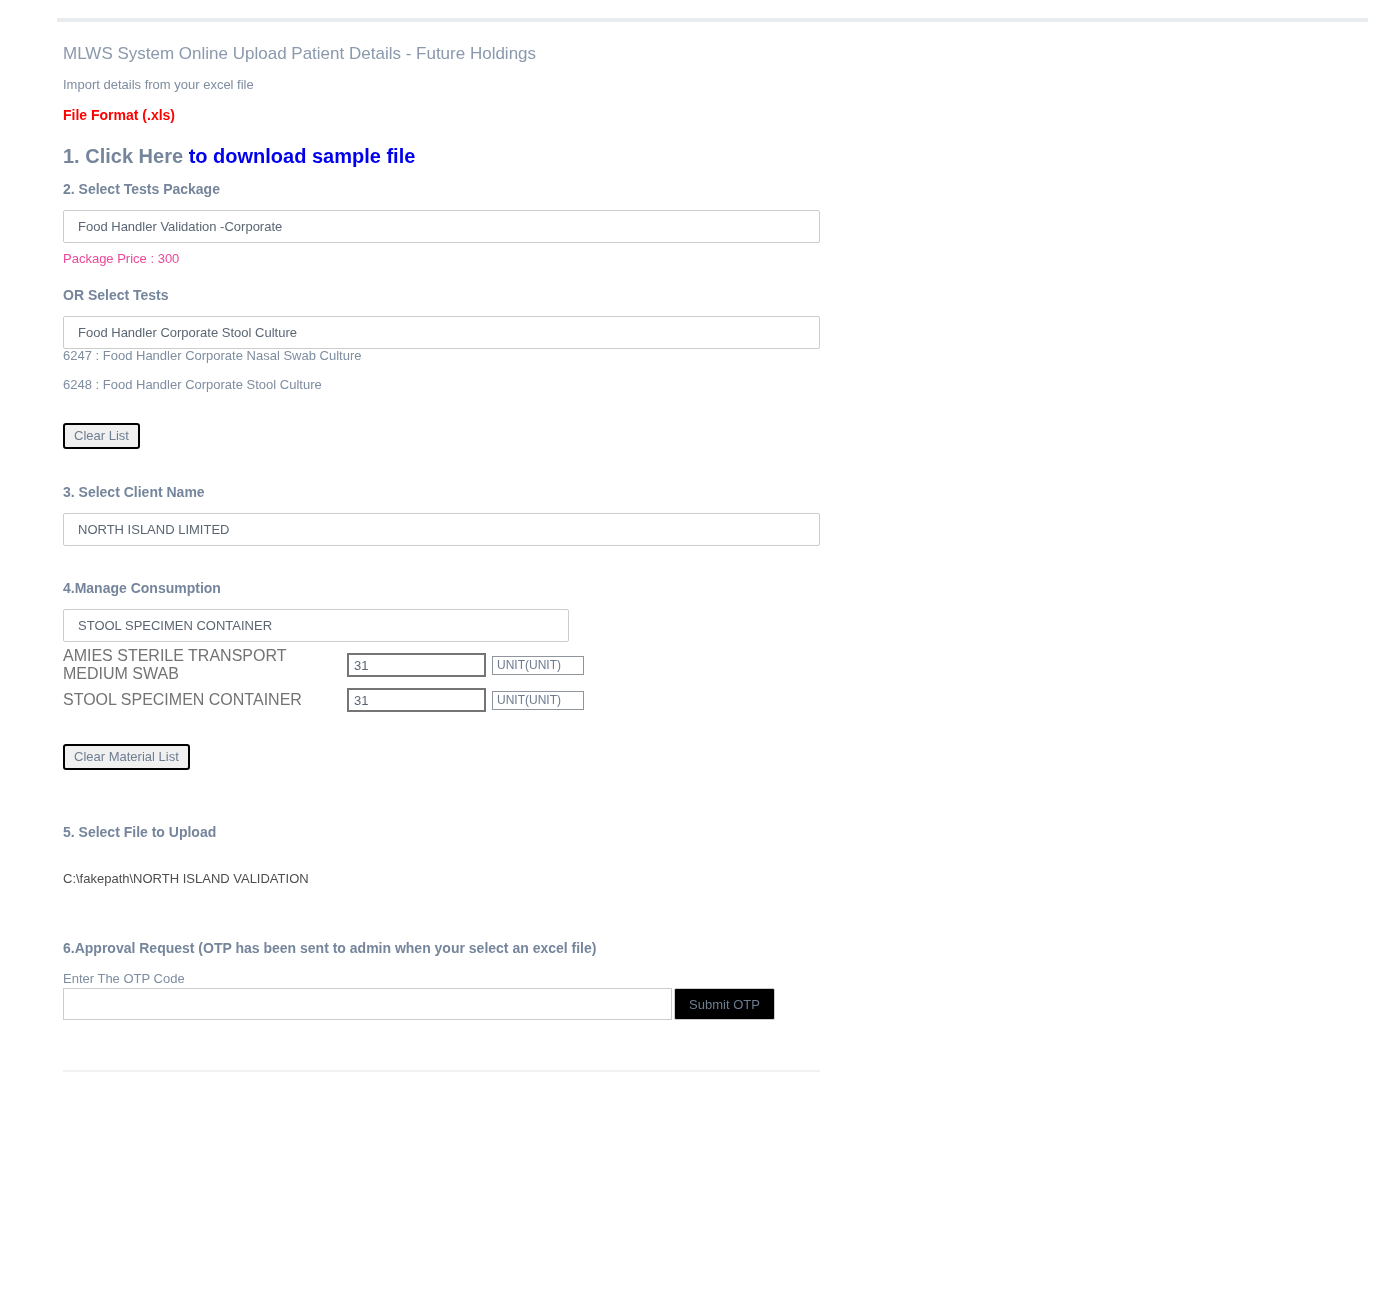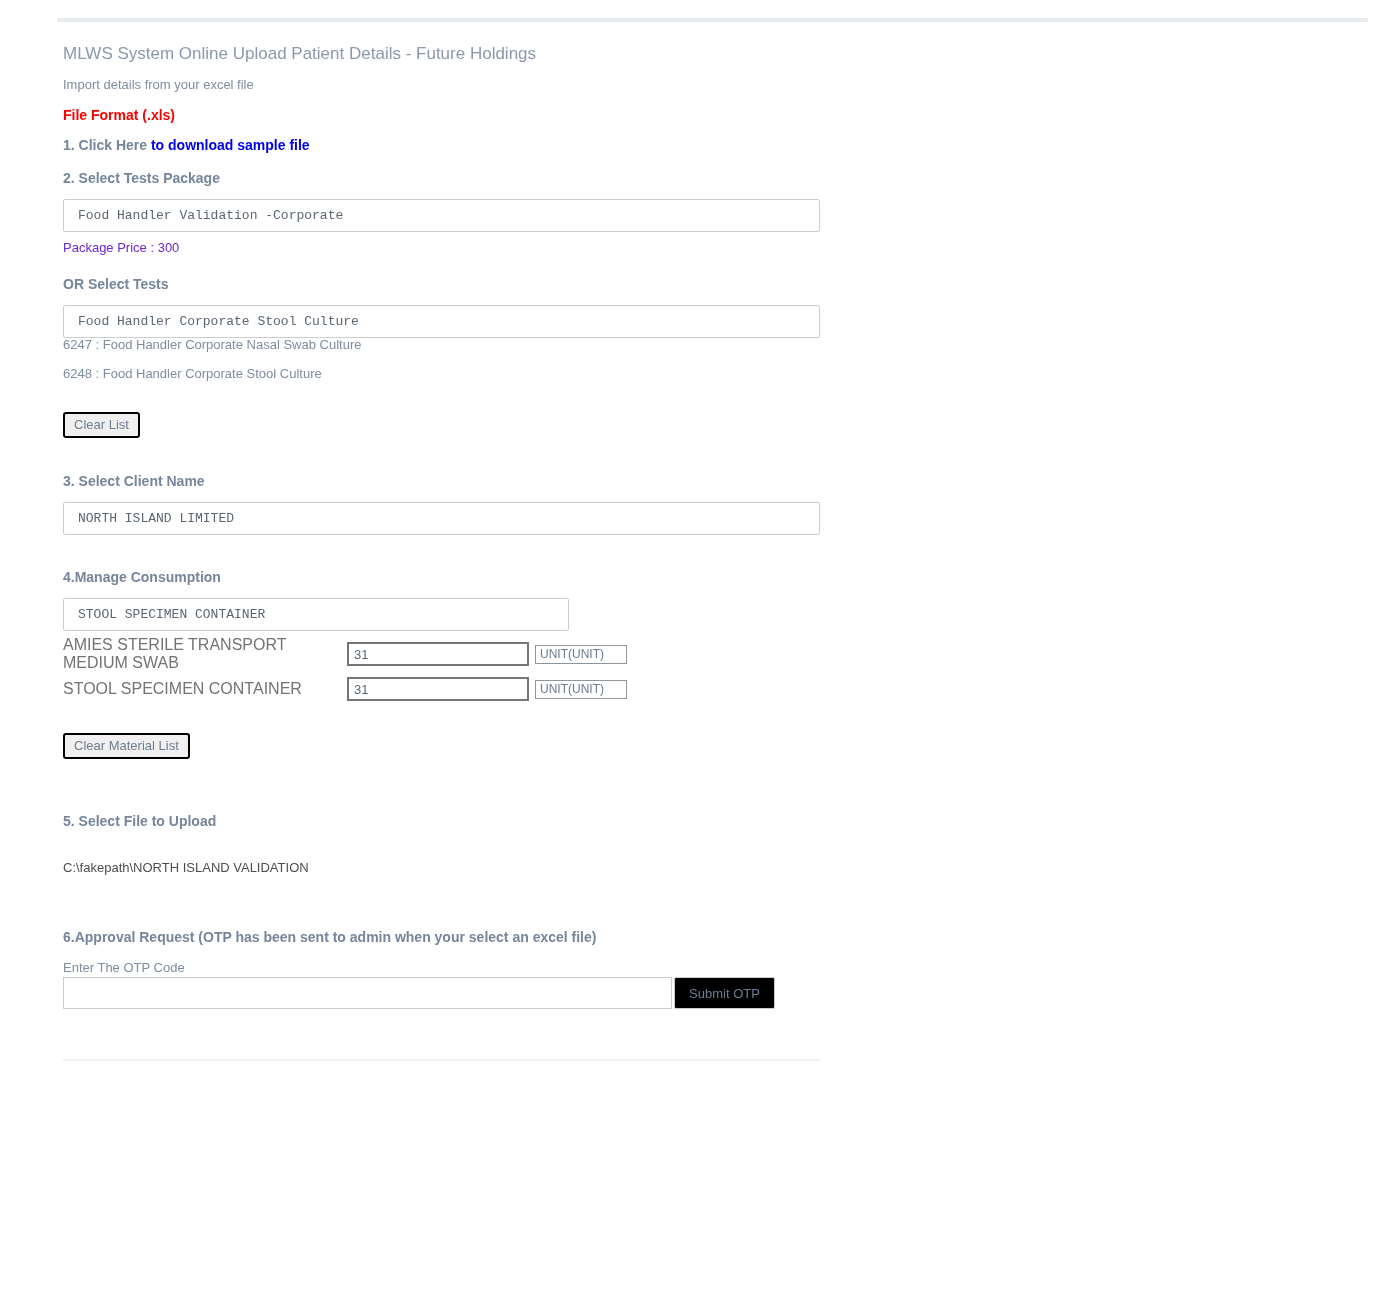--- a/index.html
+++ b/index.html
@@ -18,60 +18,60 @@
   .page-title{
     margin-top:22px;font-size:17px;font-weight:400;color:#8a99ac;line-height:20px;
   }
   .page-subtitle{
     margin-top:13px;font-size:13px;color:#7e8da0;line-height:15px;
   }
   .file-format{
     margin-top:15px;font-size:14px;font-weight:700;color:#ff0000;line-height:16px;
   }
   .step1{
-    margin-top:14px;font-size:14px;font-weight:700;color:#75859b;line-height:16px;
+    margin-top:25px;font-size:20px;font-weight:700;color:#75859b;line-height:16px;
   }
   .step1 a{color:#0000ee;text-decoration:none;font-weight:700;cursor:pointer;}
   .section-heading{
     font-size:14px;font-weight:700;color:#75859b;line-height:16px;
   }
   .mt-17{margin-top:17px;}
   .mt-21{margin-top:21px;}
   .mt-34{margin-top:34px;}
   .mt-35{margin-top:35px;}
   .mt-54{margin-top:54px;}
   .wide-box{
     display:block;margin-top:13px;width:757px;height:33px;box-sizing:border-box;
     border:1px solid #cccccc;border-radius:2px;background:#ffffff;
-    font-family:Liberation Mono, monospace;font-size:13px;color:#5b6673;padding:0 14px;outline:none;
+    font-family:Liberation Sans, sans-serif;font-size:13px;color:#5b6673;padding:0 14px;outline:none;
   }
   .medium-box{width:506px;}
   .small-note{
-    margin-top:9px;font-size:13px;color:#6d28d9;line-height:14px;
+    margin-top:9px;font-size:13px;color:#ec4899;line-height:14px;
   }
   .selected-test{
     font-size:13px;color:#7e8da0;line-height:13px;
   }
   .selected-test.first{}
   .selected-test.second{margin-top:16px;}
   .outline-btn{
     margin-top:32px;display:inline-block;
     border:2px solid #000000;border-radius:3px;background:#f0f0f0;
     font-family:inherit;font-size:13px;color:#6e7d91;
     padding:3px 9px;line-height:16px;cursor:pointer;
   }
   .material-row{
     display:flex;align-items:center;margin-top:11px;height:24px;
   }
   .material-row.first{margin-top:11px;}
   .material-label{
     width:284px;font-size:16px;color:#737373;flex:none;
   }
   .qty-input{
-    box-sizing:border-box;width:182px;height:24px;flex:none;
+    box-sizing:border-box;width:139px;height:24px;flex:none;
     border:2px solid #757575;background:#ffffff;
     font-family:inherit;font-size:13px;color:#5b6673;padding:0 5px;outline:none;
   }
   .unit-box{
     box-sizing:border-box;margin-left:6px;width:92px;height:19px;flex:none;
     border:1px solid #8e959c;background:#ffffff;display:flex;align-items:center;
     font-size:12px;color:#6b7a8e;padding:4px 4px;overflow:hidden;white-space:nowrap;
   }
   .clear-material-btn{}
   .file-path{

